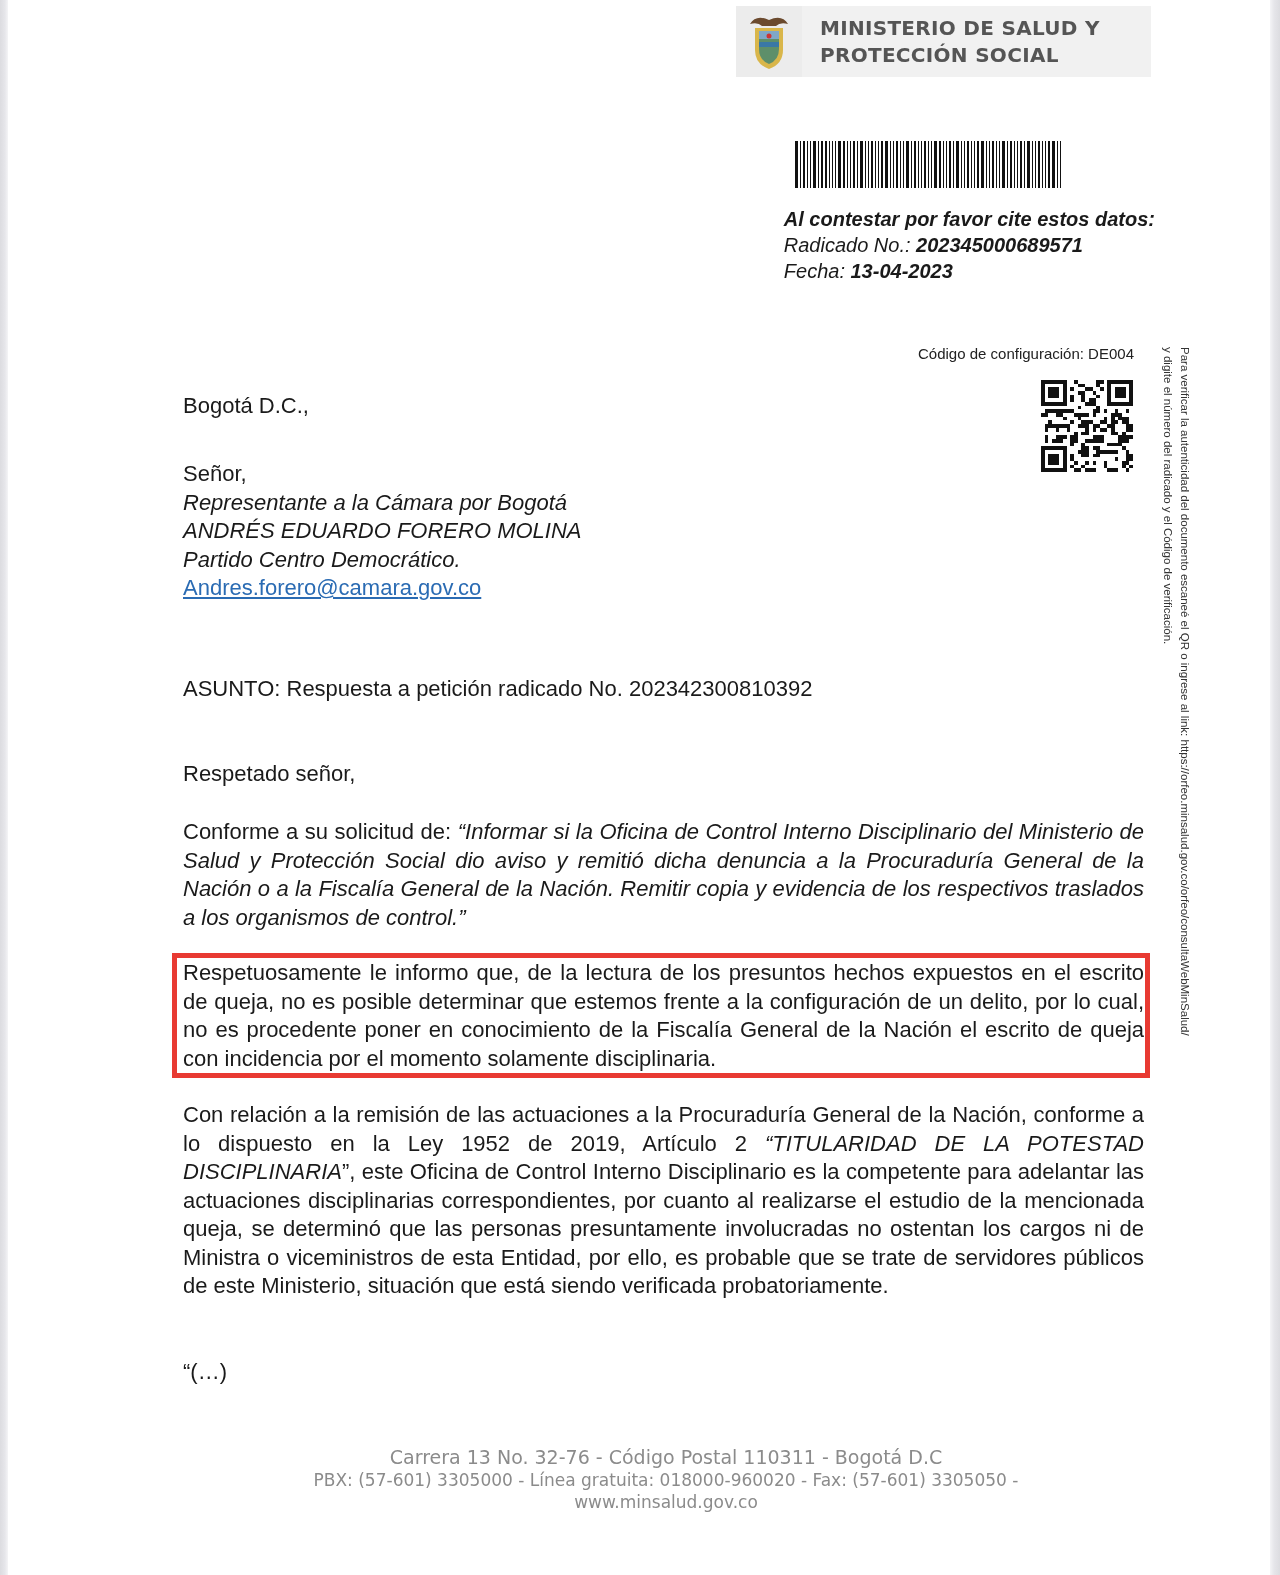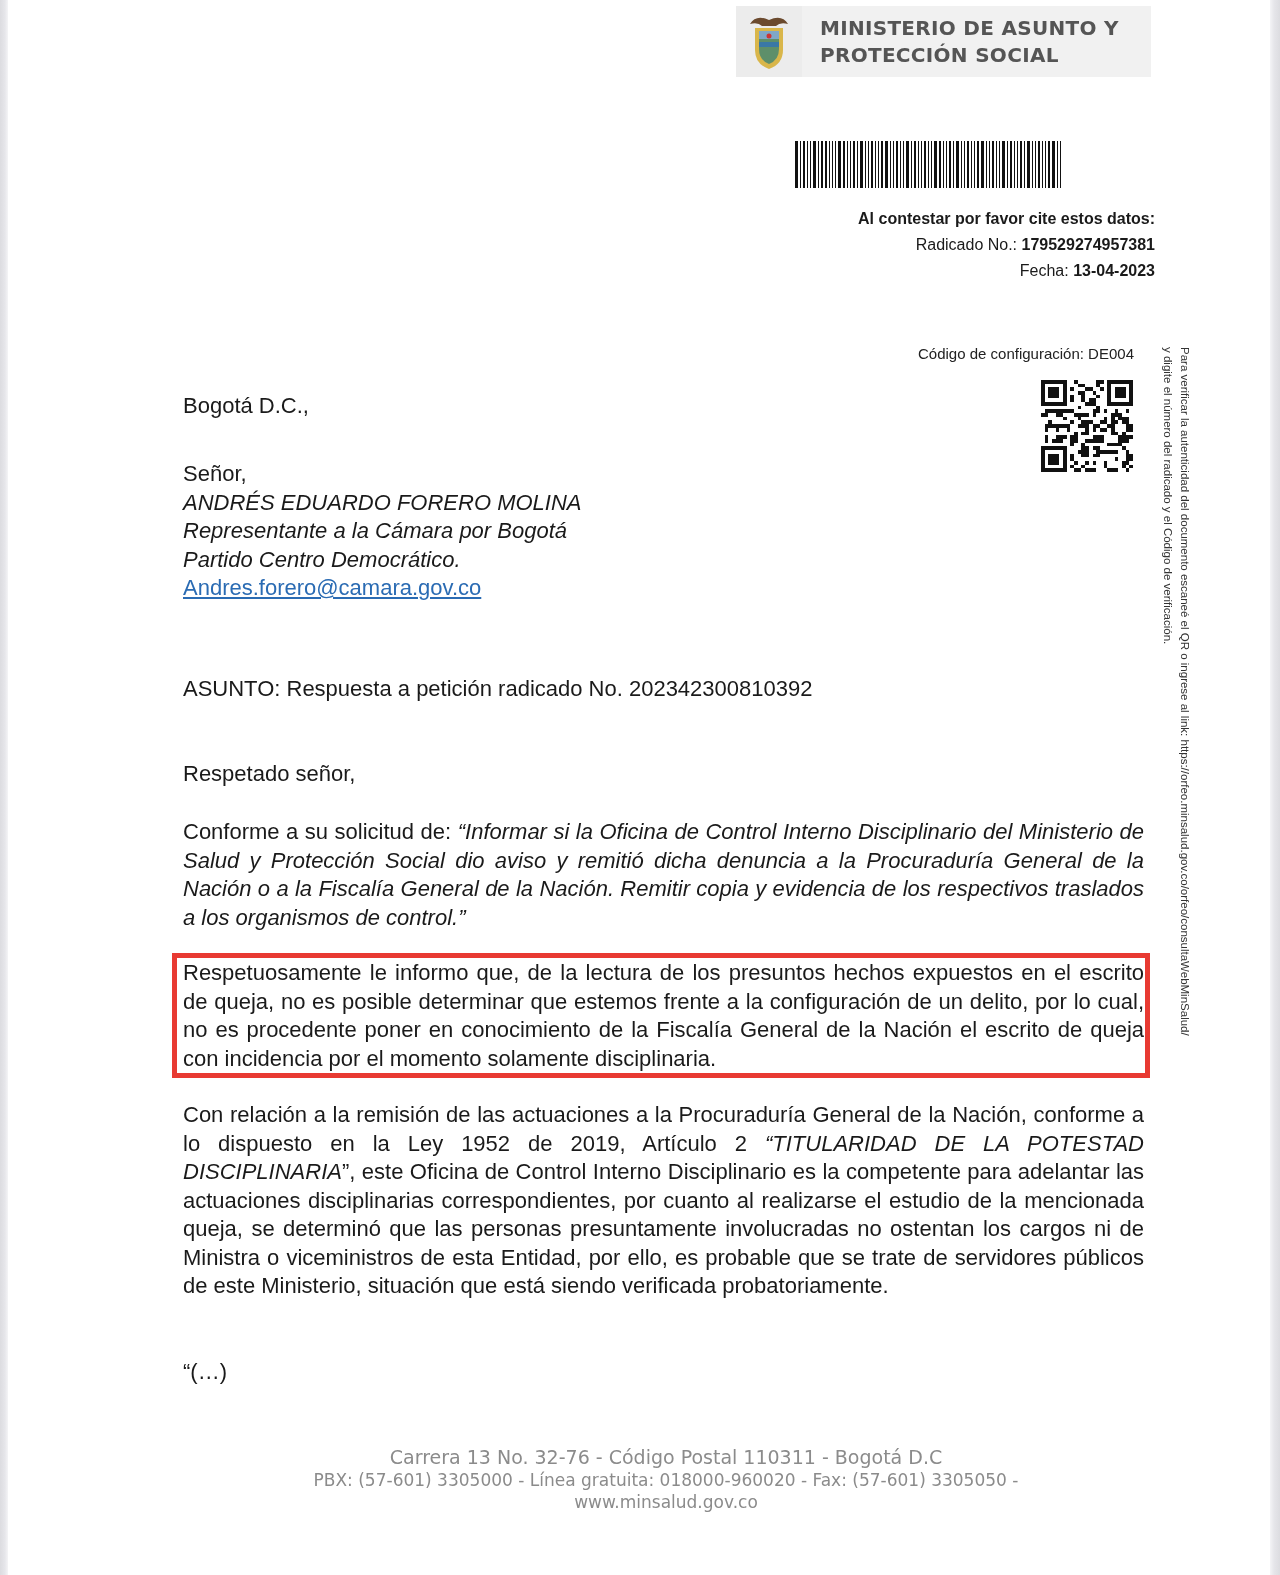--- a/index.html
+++ b/index.html
@@ -30,22 +30,22 @@
     margin-left: 18px; font-weight: bold; font-size: 20px; line-height: 27px;
     color: #555555; letter-spacing: 0.3px;
     font-family: "DejaVu Sans", sans-serif;
   }
   .barcode {
     position: absolute; left: 795px; top: 141px; width: 350px; height: 47px;
     display: flex; align-items: stretch;
   }
   .barcode span { display: block; height: 100%; background: #111; margin-right: 2px; }
   .cite {
-    position: absolute; right: 125px; top: 206px; text-align: right;
-    font-size: 16px; line-height: 26px; color: #1a1a1a;
+    position: absolute; right: 125px; top: 206px; text-align: left;
+    font-size: 20px; line-height: 26px; color: #1a1a1a; font-style: italic;
   }
   .cite .bold { font-weight: bold; }
   .cite .page-line { padding-right: 10px; }
   .verif-code {
     position: absolute; left: 918px; top: 345px; font-size: 15px; color: #222;
   }
   .qr {
     position: absolute; left: 1040px; top: 380px; width: 94px; height: 92px;
   }
   .side-note {
@@ -81,21 +81,21 @@
     <svg width="46" height="60" viewBox="0 0 46 60">
       <path d="M4 12 Q10 2 23 8 Q36 2 42 12 Q34 10 30 14 L16 14 Q12 10 4 12Z" fill="#6b4a2e"></path>
       <path d="M9 16 H37 V38 Q37 52 23 57 Q9 52 9 38Z" fill="#d9b64a"></path>
       <path d="M13 19 H33 V37 Q33 48 23 52 Q13 48 13 37Z" fill="#5e8f6a"></path>
       <rect x="13" y="19" width="20" height="8" fill="#7fa7c7"></rect>
       <rect x="13" y="30" width="20" height="5" fill="#3a78a6"></rect>
       <circle cx="23" cy="24" r="2.5" fill="#c33"></circle>
     </svg>
   </div>
   <div class="logo-text">
-    <div>MINISTERIO DE ASUNTO Y</div>
+    <div>MINISTERIO DE SALUD Y</div>
     <div>PROTECCIÓN SOCIAL</div>
   </div>
 </div>
 
 <div class="barcode" id="barcode">
     <span style="width: 3px;"></span>
     <span style="width: 1px;"></span>
     <span style="width: 2px;"></span>
     <span style="width: 1px;"></span>
     <span style="width: 1px;"></span>
@@ -167,21 +167,21 @@
     <span style="width: 1px;"></span>
     <span style="width: 2px;"></span>
     <span style="width: 3px;"></span>
     <span style="width: 1px;"></span>
     <span style="width: 1px;"></span>
   </div>
 
 <div class="cite">
   <div class="bold">Al contestar por favor cite estos datos:</div>
   <div>
-    <span>Radicado No.: </span><span class="bold">179529274957381</span>
+    <span>Radicado No.: </span><span class="bold">202345000689571</span>
   </div>
   <div>
     <span>Fecha: </span><span class="bold">13-04-2023</span>
   </div>
 </div>
 
 <div class="verif-code">Código de configuración: DE004</div>
 <div class="qr">
   <svg width="94" height="92" viewBox="0 0 25 25" shape-rendering="crispEdges" id="qrsvg">
     <rect width="25" height="25" fill="#fff"></rect>
@@ -377,22 +377,22 @@
 </div>
 <div class="side-note">
   <div>Para verificar la autenticidad del documento escaneé el QR o ingrese al link: https://orfeo.minsalud.gov.co/orfeo/consultaWebMinSalud/</div>
   <div>y digite el número del radicado y el Código de verificación.</div>
 </div>
 
 <div class="body-text" style="top:392px;">Bogotá D.C.,</div>
 
 <div class="body-text" style="top:460px;">
   <div>Señor,</div>
+  <div class="italic">Representante a la Cámara por Bogotá</div>
   <div class="italic">ANDRÉS EDUARDO FORERO MOLINA</div>
-  <div class="italic">Representante a la Cámara por Bogotá</div>
   <div class="italic">Partido Centro Democrático.</div>
   <div><span class="email">Andres.forero@camara.gov.co</span></div>
 </div>
 
 <div class="body-text" style="top:675px;">ASUNTO: Respuesta a petición radicado No. 202342300810392</div>
 
 <div class="body-text" style="top:760px;">Respetado señor,</div>
 
 <div class="body-text justify" style="top:818px;">
   <span>Conforme a su solicitud de: </span><span class="italic">“Informar si la Oficina de Control Interno Disciplinario del Ministerio de Salud y Protección Social dio aviso y remitió dicha denuncia a la Procuraduría General de la Nación o a la Fiscalía General de la Nación. Remitir copia y evidencia de los respectivos traslados a los organismos de control.”</span>

